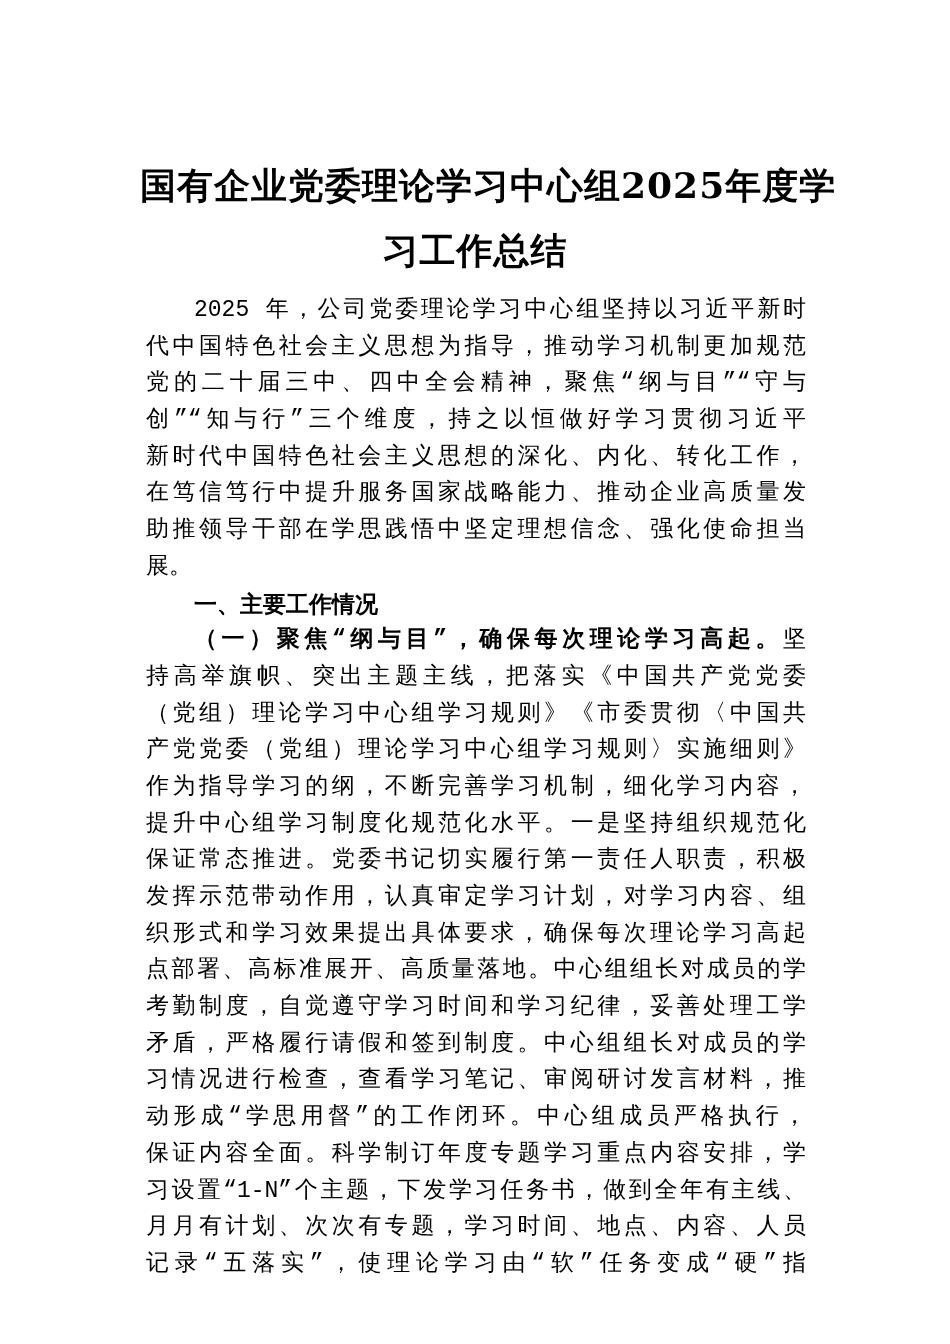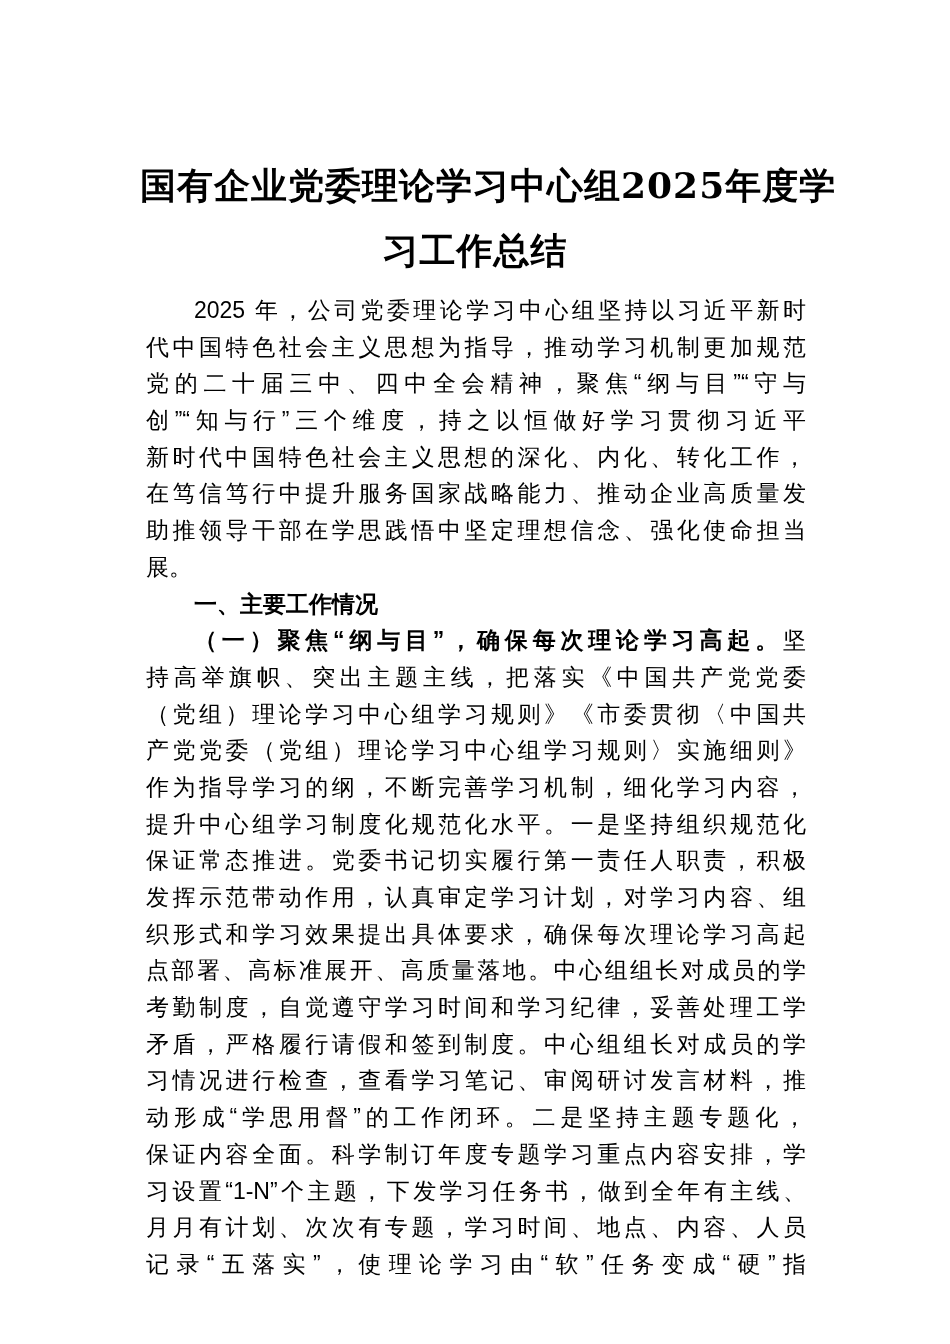--- a/index.html
+++ b/index.html
@@ -7,21 +7,21 @@
          font-family: "DejaVu Serif", "Liberation Serif", serif; color: #000; }
   .page { position: absolute; left: 0; top: 0; width: 862px; height: 1344px; background: #fff; }
   .title { position: absolute; left: 140px; width: 670px; text-align: center;
            font-family: "DejaVu Serif", "Liberation Serif", serif; font-weight: bold;
            font-size: 36px; line-height: 40px; letter-spacing: 1px; white-space: nowrap; }
   .title.l1 { top: 165px; }
   .title.l2 { top: 230px; }
   .body-block { position: absolute; left: 146px; width: 660px; top: 292px; }
   .line { display: block; height: 36.7px; line-height: 36.7px; font-size: 23px;
           text-align: justify; text-align-last: justify; white-space: nowrap;
-          font-family: Liberation Sans, sans-serif; font-weight: 300; }
+          font-family: Liberation Mono, monospace; font-weight: 300; }
   .line.indent { padding-left: 48px; }
   .line.last { text-align-last: left; }
   .line.heading { text-align-last: left; font-weight: bold; padding-left: 48px;
                   font-family: "DejaVu Sans", "Liberation Sans", sans-serif; }
   .line.subhead-start { padding-left: 48px; }
   .bold { font-weight: bold; }
 </style>
 </head>
 <body>
 
@@ -47,19 +47,19 @@
     <span class="line">产党党委（党组）理论学习中心组学习规则〉实施细则》</span>
     <span class="line">作为指导学习的纲，不断完善学习机制，细化学习内容，</span>
     <span class="line">提升中心组学习制度化规范化水平。一是坚持组织规范化</span>
     <span class="line">保证常态推进。党委书记切实履行第一责任人职责，积极</span>
     <span class="line">发挥示范带动作用，认真审定学习计划，对学习内容、组</span>
     <span class="line">织形式和学习效果提出具体要求，确保每次理论学习高起</span>
     <span class="line">点部署、高标准展开、高质量落地。中心组组长对成员的学</span>
     <span class="line">考勤制度，自觉遵守学习时间和学习纪律，妥善处理工学</span>
     <span class="line">矛盾，严格履行请假和签到制度。中心组组长对成员的学</span>
     <span class="line">习情况进行检查，查看学习笔记、审阅研讨发言材料，推</span>
-    <span class="line">动形成“学思用督”的工作闭环。二是坚持主题专题化，</span>
+    <span class="line">动形成“学思用督”的工作闭环。中心组成员严格执行，</span>
     <span class="line">保证内容全面。科学制订年度专题学习重点内容安排，学</span>
     <span class="line">习设置“1-N”个主题，下发学习任务书，做到全年有主线、</span>
     <span class="line">月月有计划、次次有专题，学习时间、地点、内容、人员</span>
     <span class="line">记录“五落实”，使理论学习由“软”任务变成“硬”指</span>
   </div>
 </div>
 
 </body></html>

